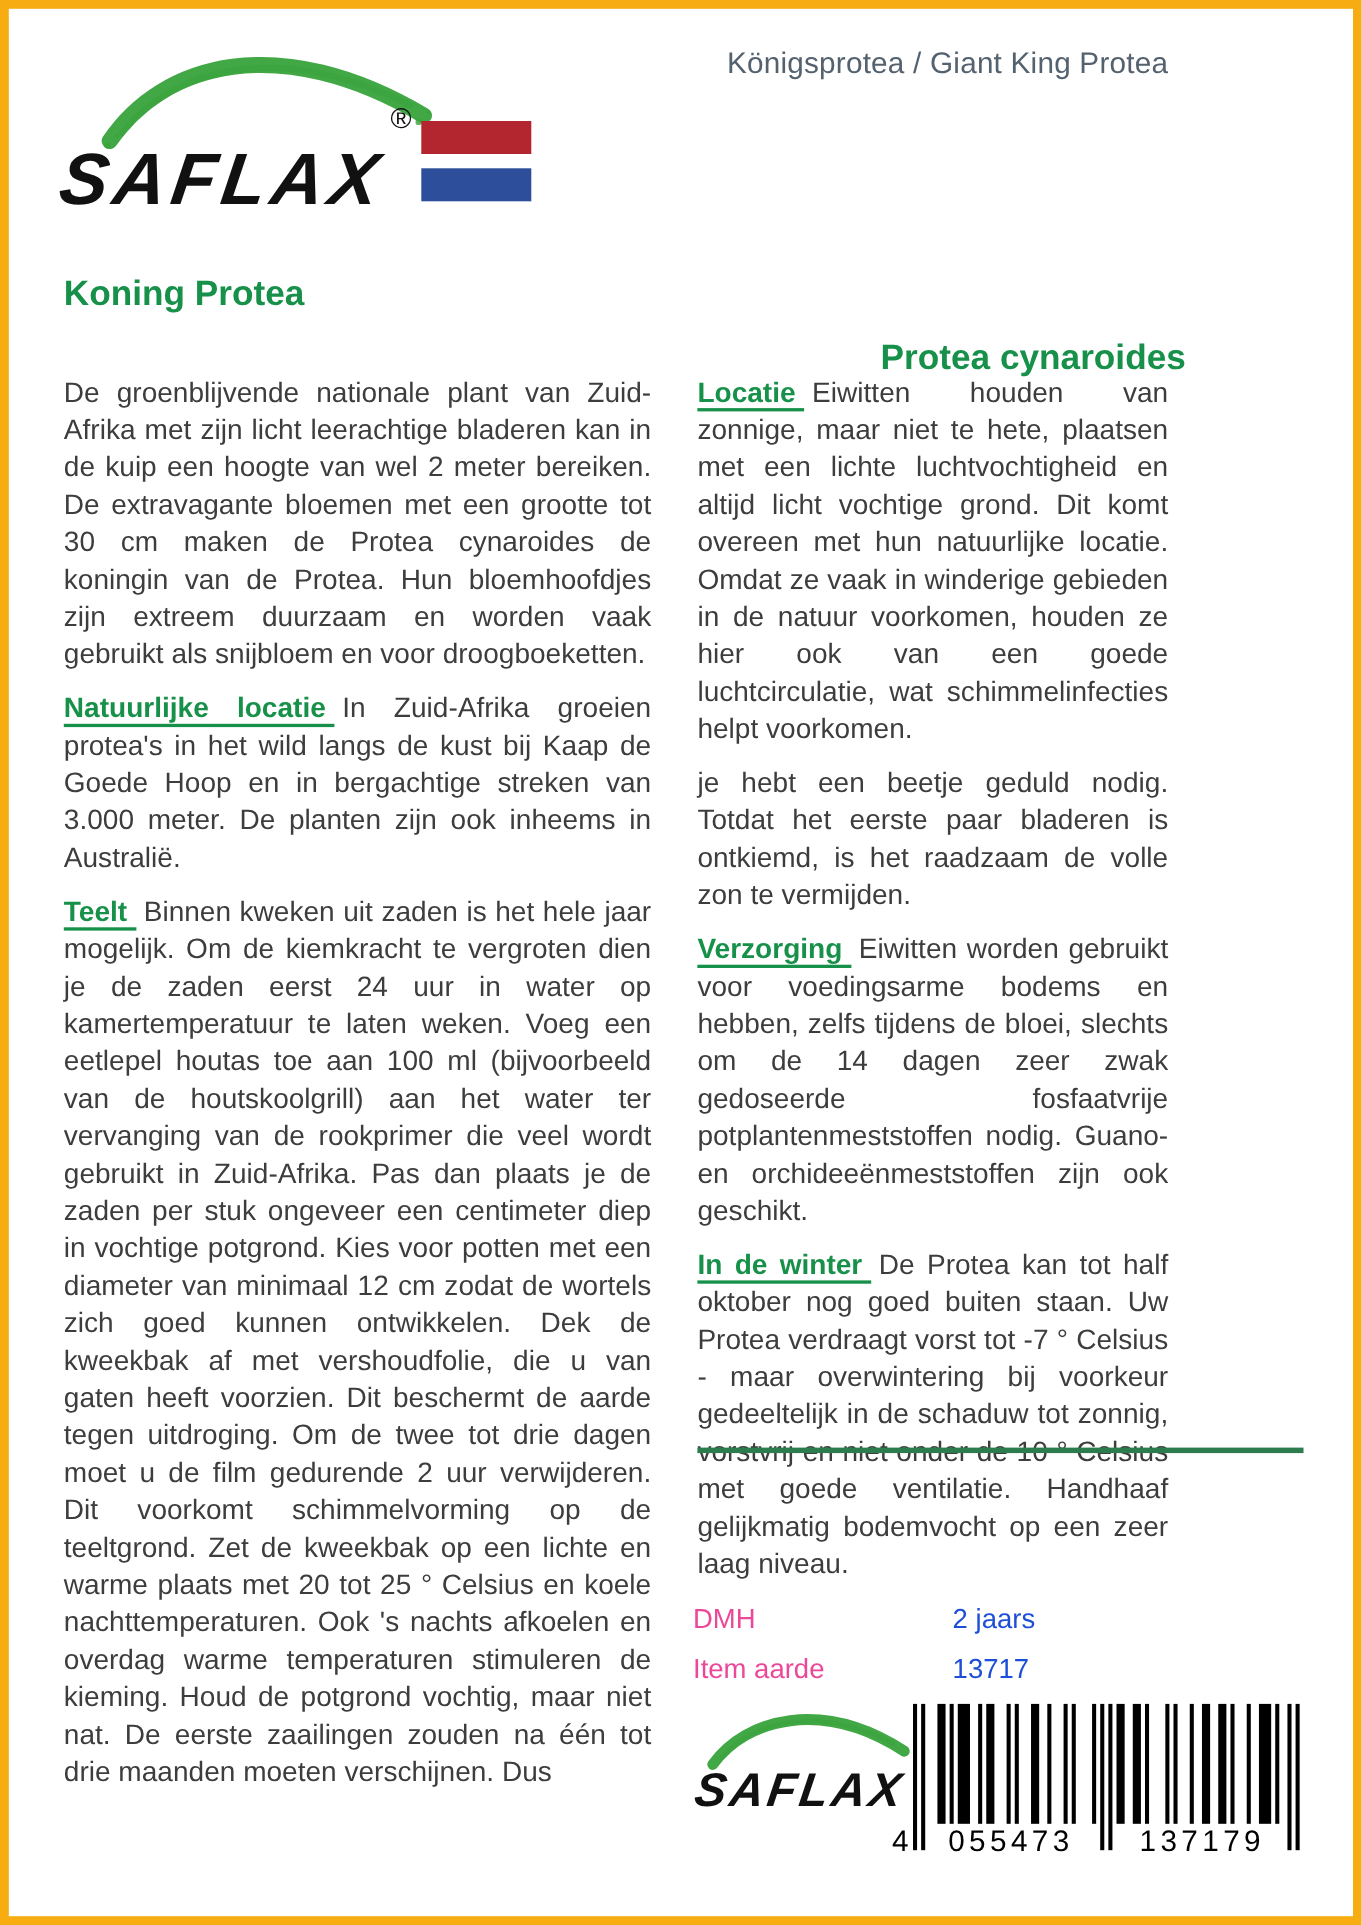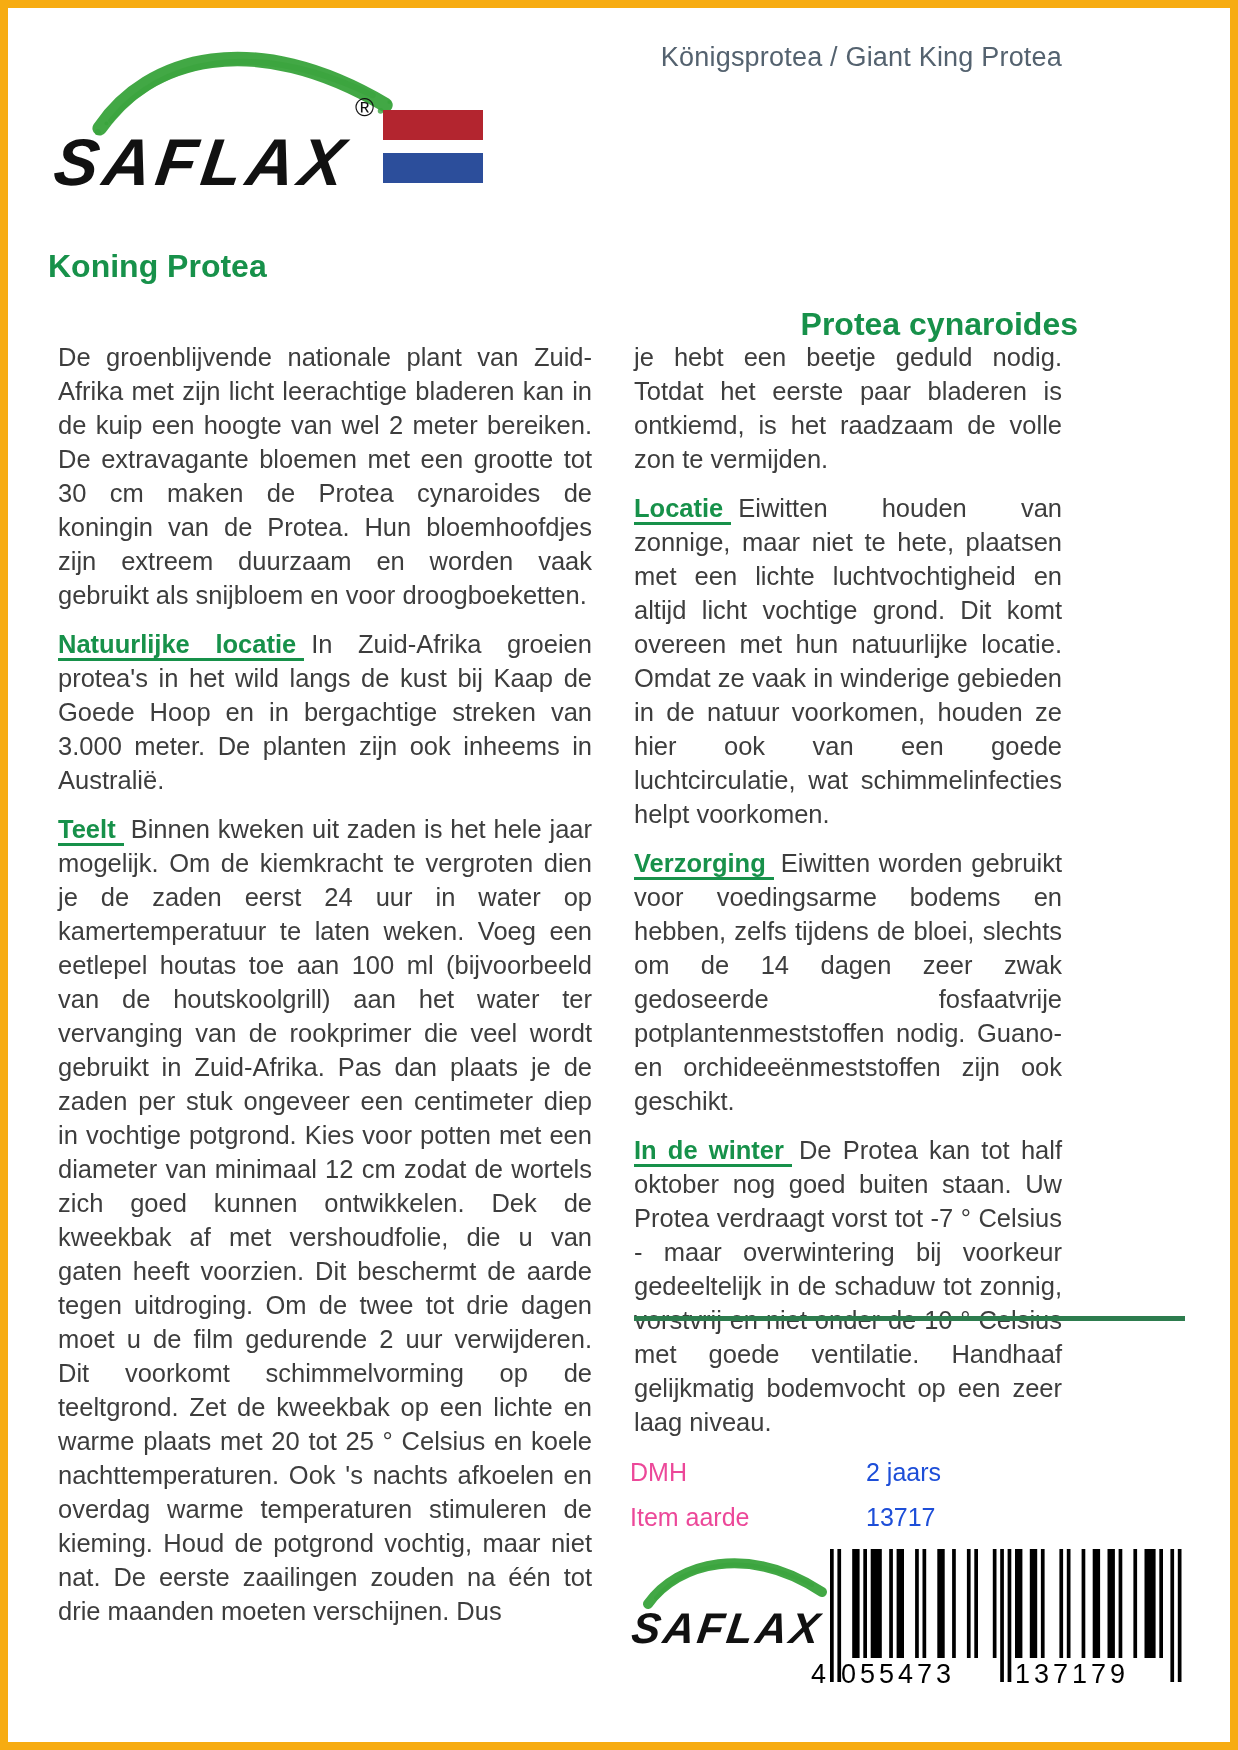--- a/index.html
+++ b/index.html
@@ -12,21 +12,21 @@
   .brand-arc{position:absolute;left:35px;top:2px;width:310px;height:104px;}
   .brand-word{position:absolute;left:0px;top:88px;font-size:66px;font-weight:bold;font-style:italic;
               letter-spacing:5px;color:#111;transform:skewX(-8deg);white-space:nowrap;}
   .brand-reg{position:absolute;left:300px;top:56px;font-size:26px;color:#111;}
   .flag{position:absolute;left:328px;top:74px;width:100px;height:74px;}
   .flag-red{position:absolute;left:0;top:0;width:100px;height:30px;background:#b3252f;}
   .flag-blue{position:absolute;left:0;top:43px;width:100px;height:30px;background:#2c4e9b;}
 
   
   .top-title{position:absolute;top:42px;right:176px;font-size:27px;color:#54626f;letter-spacing:.2px;}
-  .left-title{position:absolute;left:48px;top:248px;margin:0;font-size:32px;font-weight:bold;color:#17914a;}
+  .left-title{position:absolute;left:58px;top:248px;margin:0;font-size:32px;font-weight:bold;color:#17914a;}
   .right-title{position:absolute;left:634px;top:290px;margin:16px;width:428px;text-align:right;
                font-size:32px;font-weight:bold;color:#17914a;}
 
   
   .col{position:absolute;top:340px;font-size:25.5px;line-height:34px;color:#3d3d3d;text-align:justify;}
   .col-left{left:58px;width:534px;}
   .col-right{left:634px;width:428px;}
   .para{margin:0 0 15px 0;}
   .sec{color:#17914a;font-weight:bold;border-bottom:3px solid #17914a;padding-right:8px;margin-right:7px;}
 
@@ -39,21 +39,21 @@
 
   
   .logo-small{position:absolute;left:632px;top:1552px;width:210px;height:105px;}
   .small-arc{position:absolute;left:8px;top:0px;width:190px;height:62px;}
   .small-word{position:absolute;left:0px;top:52px;font-size:43px;font-weight:bold;font-style:italic;
               letter-spacing:3px;color:#111;transform:skewX(-8deg);white-space:nowrap;}
 
   
   .barcode{position:absolute;left:806px;top:1543px;width:380px;height:152px;}
   .barcode svg{position:absolute;left:0;top:0;}
-  .bc-num{position:absolute;top:116px;font-size:27px;color:#000;letter-spacing:4px;}
+  .bc-num{position:absolute;top:116px;font-size:27px;color:#000;letter-spacing:4px;text-align:center;}
   .bc-first{left:-4px;width:24px;text-align:right;letter-spacing:0;}
   .bc-left{left:35px;width:156px;}
   .bc-right{left:209px;width:156px;}
 </style>
 </head>
 <body>
 
 <div class="page">
   <div class="frame"></div>
 
@@ -86,24 +86,24 @@
     <p class="para">
       <span class="sec">Natuurlijke locatie</span><span>In Zuid-Afrika groeien protea's in het wild langs de kust bij Kaap de Goede Hoop en in bergachtige streken van 3.000 meter. De planten zijn ook inheems in Australië.</span>
     </p>
     <p class="para">
       <span class="sec">Teelt</span><span>Binnen kweken uit zaden is het hele jaar mogelijk. Om de kiemkracht te vergroten dien je de zaden eerst 24 uur in water op kamertemperatuur te laten weken. Voeg een eetlepel houtas toe aan 100 ml (bijvoorbeeld van de houtskoolgrill) aan het water ter vervanging van de rookprimer die veel wordt gebruikt in Zuid-Afrika. Pas dan plaats je de zaden per stuk ongeveer een centimeter diep in vochtige potgrond. Kies voor potten met een diameter van minimaal 12 cm zodat de wortels zich goed kunnen ontwikkelen. Dek de kweekbak af met vershoudfolie, die u van gaten heeft voorzien. Dit beschermt de aarde tegen uitdroging. Om de twee tot drie dagen moet u de film gedurende 2 uur verwijderen. Dit voorkomt schimmelvorming op de teeltgrond. Zet de kweekbak op een lichte en warme plaats met 20 tot 25 ° Celsius en koele nachttemperaturen. Ook 's nachts afkoelen en overdag warme temperaturen stimuleren de kieming. Houd de potgrond vochtig, maar niet nat. De eerste zaailingen zouden na één tot drie maanden moeten verschijnen. Dus</span>
     </p>
   </div>
 
   <div class="col col-right">
     <p class="para">
-      <span>je hebt een beetje geduld nodig. Totdat het eerste paar bladeren is ontkiemd, is het raadzaam de volle zon te vermijden.</span>
+      <span class="sec">Locatie</span><span>Eiwitten houden van zonnige, maar niet te hete, plaatsen met een lichte luchtvochtigheid en altijd licht vochtige grond. Dit komt overeen met hun natuurlijke locatie. Omdat ze vaak in winderige gebieden in de natuur voorkomen, houden ze hier ook van een goede luchtcirculatie, wat schimmelinfecties helpt voorkomen.</span>
     </p>
     <p class="para">
-      <span class="sec">Locatie</span><span>Eiwitten houden van zonnige, maar niet te hete, plaatsen met een lichte luchtvochtigheid en altijd licht vochtige grond. Dit komt overeen met hun natuurlijke locatie. Omdat ze vaak in winderige gebieden in de natuur voorkomen, houden ze hier ook van een goede luchtcirculatie, wat schimmelinfecties helpt voorkomen.</span>
+      <span>je hebt een beetje geduld nodig. Totdat het eerste paar bladeren is ontkiemd, is het raadzaam de volle zon te vermijden.</span>
     </p>
     <p class="para">
       <span class="sec">Verzorging</span><span>Eiwitten worden gebruikt voor voedingsarme bodems en hebben, zelfs tijdens de bloei, slechts om de 14 dagen zeer zwak gedoseerde fosfaatvrije potplantenmeststoffen nodig. Guano- en orchideeënmeststoffen zijn ook geschikt.</span>
     </p>
     <p class="para">
       <span class="sec">In de winter</span><span>De Protea kan tot half oktober nog goed buiten staan. Uw Protea verdraagt vorst tot -7 ° Celsius - maar overwintering bij voorkeur gedeeltelijk in de schaduw tot zonnig, vorstvrij en niet onder de 10 ° Celsius met goede ventilatie. Handhaaf gelijkmatig bodemvocht op een zeer laag niveau.</span>
     </p>
   </div>
 
   <div class="divider"></div>

